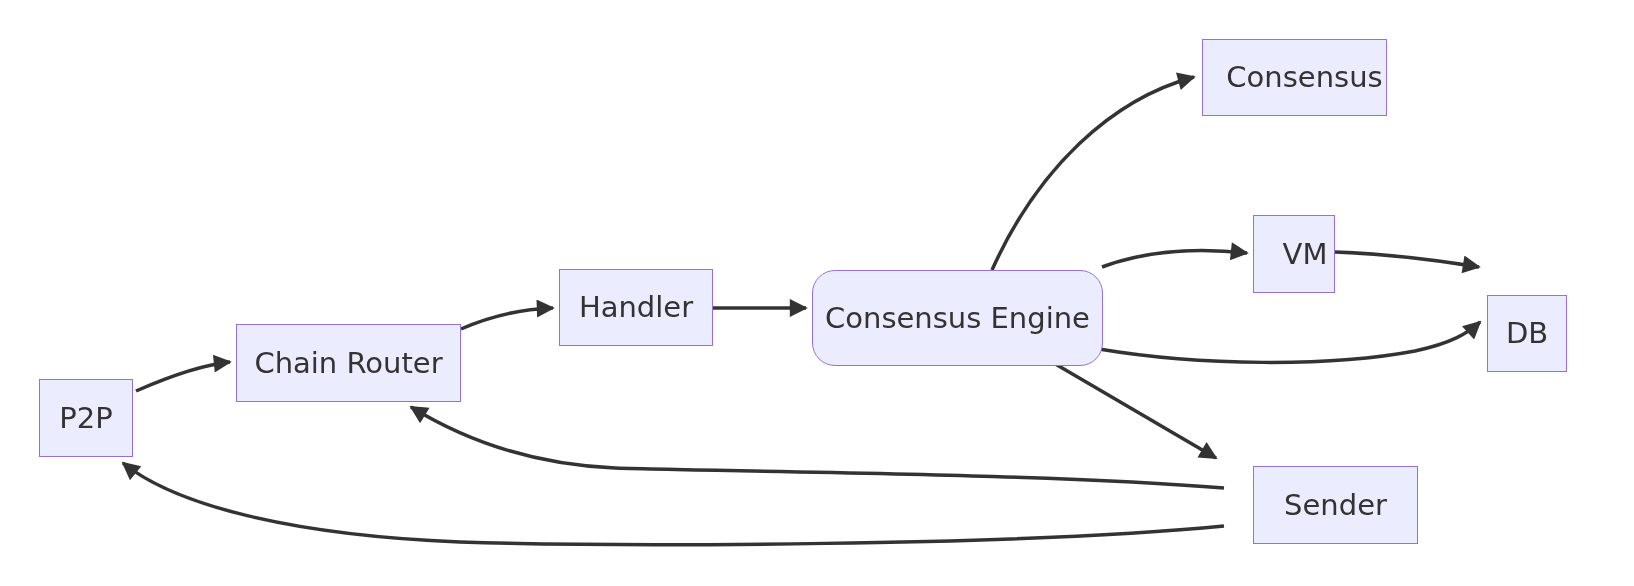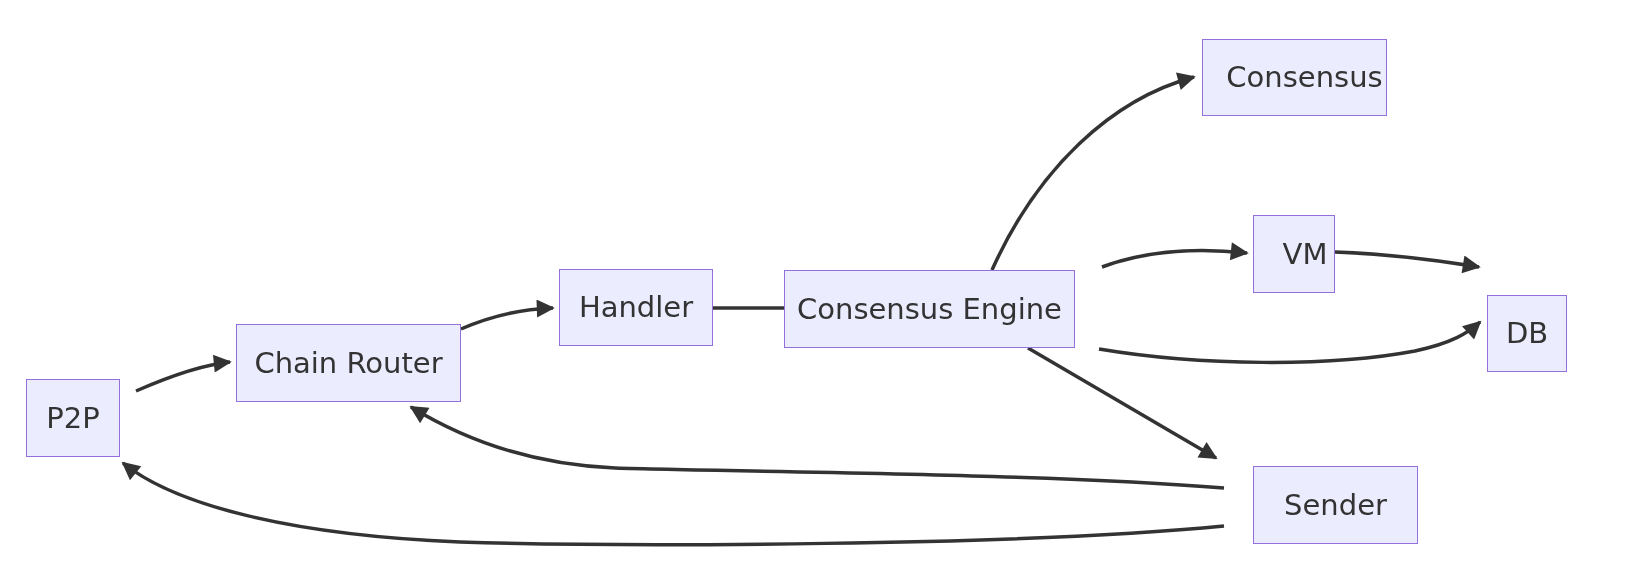--- a/index.html
+++ b/index.html
@@ -70,33 +70,33 @@
 
     <path class="edge" d="M1099,349 C1200,366 1330,367 1415,351 C1452,343 1468,333 1480,322" marker-end="url(#arrow)"></path>
 
     <path class="edge" d="M1028,348 L1216,458" marker-end="url(#arrow)"></path>
 
     <path class="edge" d="M1224,488 C1040,473 740,472 615,468 C520,464 455,434 411,407" marker-end="url(#arrow)"></path>
 
     <path class="edge" d="M1224,526 C1020,546 620,547 460,542 C290,535 175,505 123,463" marker-end="url(#arrow)"></path>
   </svg>
 
-  <div class="node" style="left:26px; top:379px; width:94px; height:78px;">
+  <div class="node" style="left:39px; top:379px; width:94px; height:78px;">
     <span>P2P</span>
   </div>
 
   <div class="node" style="left:236px; top:324px; width:225px; height:78px;">
     <span>Chain Router</span>
   </div>
 
   <div class="node" style="left:559px; top:269px; width:154px; height:77px;">
     <span>Handler</span>
   </div>
 
-  <div class="node" style="left:784px; top:270px; width:291px; height:78px;">
+  <div class="node" style="left:812px; top:270px; width:291px; height:96px;border-radius:23px;">
     <span>Consensus Engine</span>
   </div>
 
   <div class="node" style="left:1202px; top:39px; width:185px; height:77px;padding-left:20px;">
     <span>Consensus</span>
   </div>
 
   <div class="node" style="left:1253px; top:215px; width:82px; height:78px;padding-left:22px;">
     <span>VM</span>
   </div>

